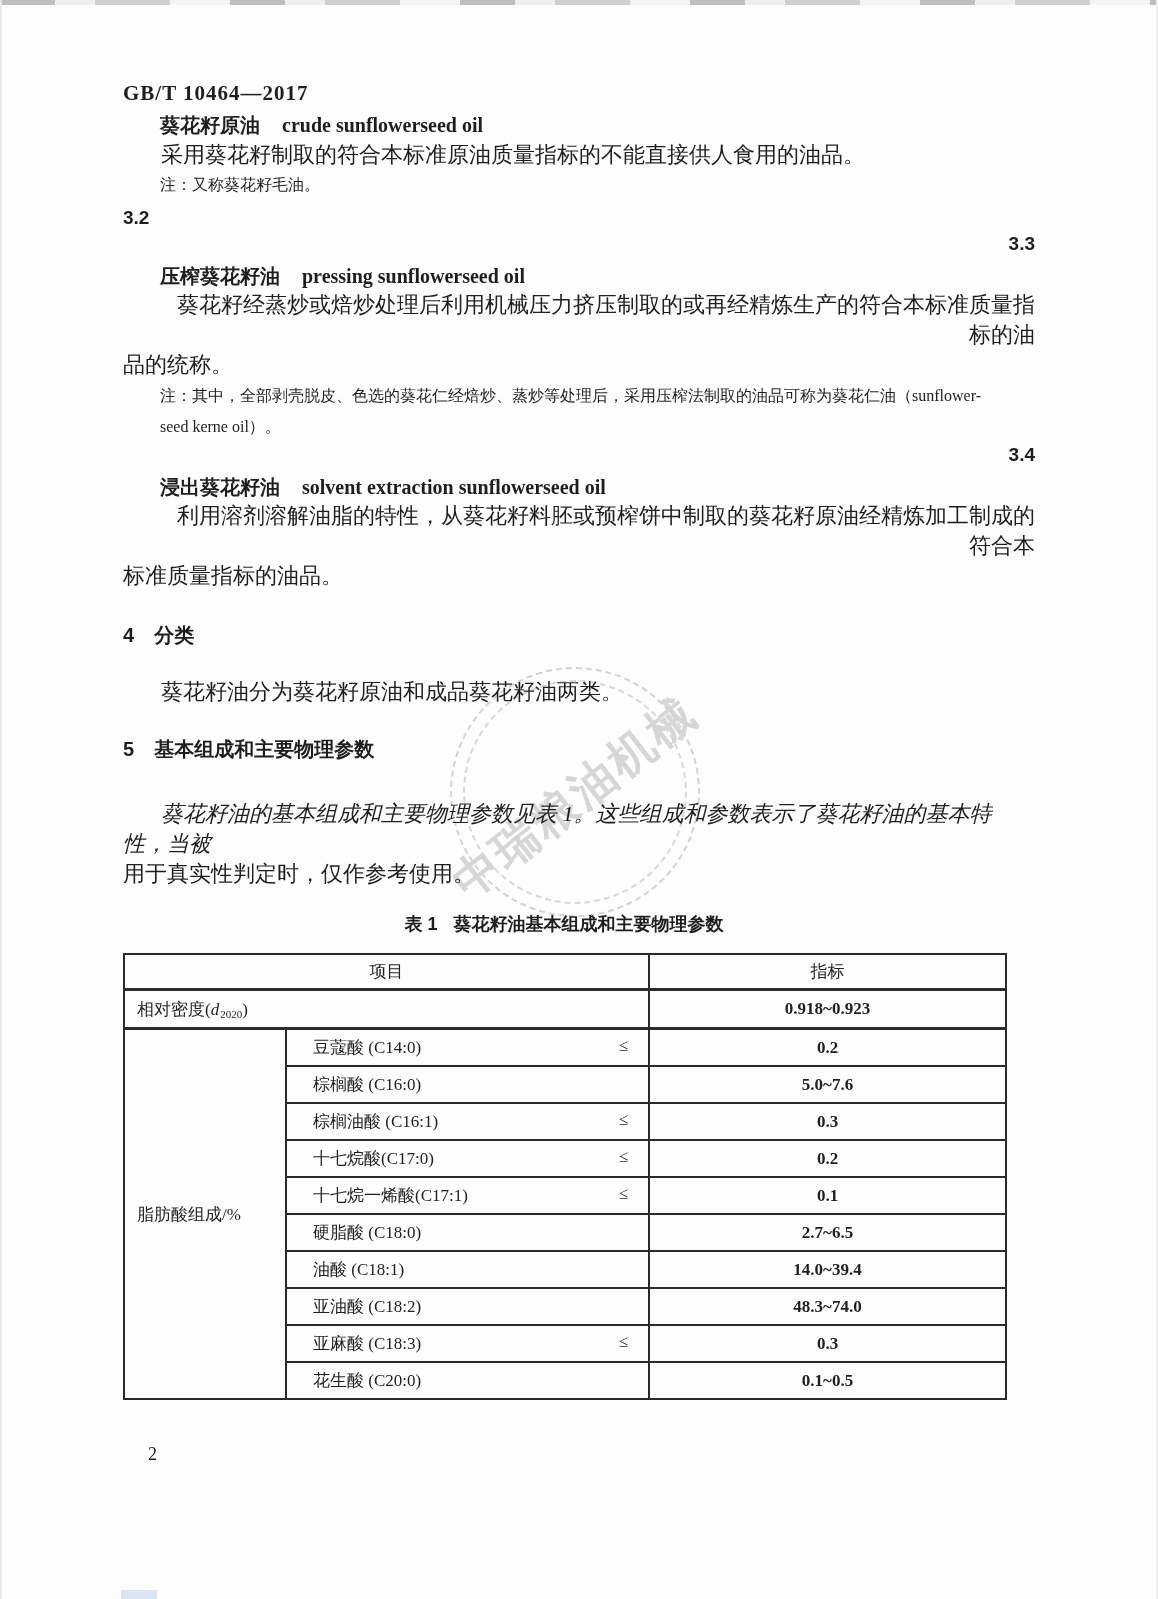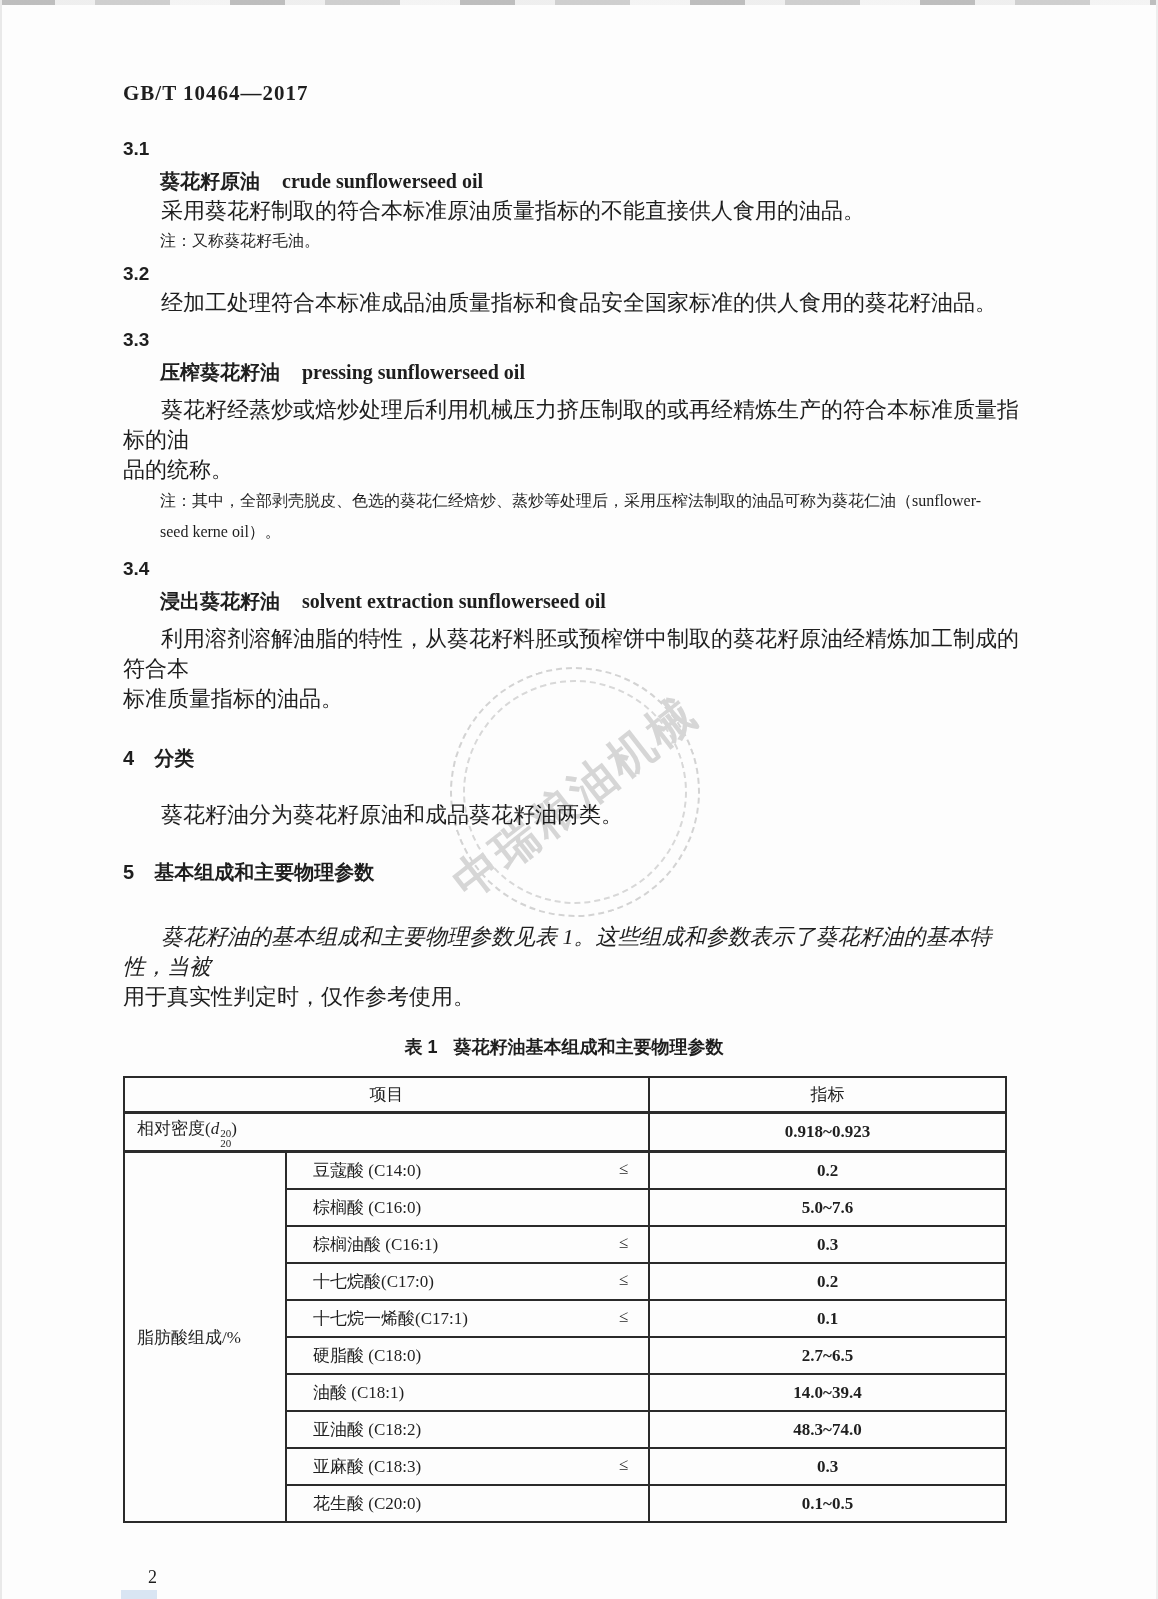--- a/index.html
+++ b/index.html
@@ -32,21 +32,21 @@
     text-align:center;transform:rotate(-38deg);
     font-family:"Liberation Sans","DejaVu Sans",sans-serif;
     font-size:46px;font-weight:bold;color:#d6d6d6;letter-spacing:3px;white-space:nowrap;
   }
 
   .content{position:absolute;left:123px;top:0;width:912px;z-index:1;}
 
   .doc-number{margin-top:80px;font-size:21px;font-weight:bold;letter-spacing:1px;line-height:26px;}
 
   .sec-num{font-family:"Liberation Sans","DejaVu Sans",sans-serif;font-size:19px;font-weight:bold;line-height:26px;}
-  .mt30{margin-top:30px;}.mt6{margin-top:6px;}.mt1{margin-top:1px;}.mt0{margin-top:9px;}
+  .mt30{margin-top:30px;}.mt6{margin-top:6px;}.mt1{margin-top:1px;}.mt0{margin-top:0;text-align:right;}
 
   .term{margin-top:5px;padding-left:37px;font-size:20px;font-weight:bold;line-height:28px;
         font-family:"Liberation Sans","DejaVu Sans",sans-serif;}
   .term .en{font-family:"Liberation Serif","DejaVu Serif",serif;margin-left:22px;}
 
   .bodyline{font-size:22px;line-height:30px;}
   .ind{text-indent:38px;}
 
   .note{font-size:16px;line-height:28px;padding-left:37px;}
   .note2{font-size:16px;line-height:31px;padding-left:67px;text-indent:-30px;}
@@ -65,21 +65,21 @@
            font-size:17px;color:#1f1f1f;}
   table.t1 td,table.t1 th{border:2px solid #2b2b2b;font-weight:normal;padding:0;}
   table.t1 tr.thr th{height:33px;border-bottom:3px solid #2b2b2b;text-align:center;}
   table.t1 tr.density td{height:36px;border-bottom:3px solid #2b2b2b;}
   table.t1 td.dl{padding-left:12px;text-align:left;}
   table.t1 td.group{text-align:left;padding-left:12px;}
   table.t1 td.acid{height:35px;text-align:left;}
   table.t1 td.acid .cellflex{display:flex;align-items:flex-start;justify-content:space-between;padding-left:26px;padding-right:20px;}
   table.t1 td.val{text-align:center;font-weight:bold;}
   .ditalic{font-style:italic;}
-  .supsub{display:inline-flex;flex-direction:column;font-size:11px;line-height:10px;vertical-align:-3px;margin-left:1px;justify-content:center;}
+  .supsub{display:inline-flex;flex-direction:row;font-size:11px;line-height:10px;vertical-align:-3px;margin-left:1px;justify-content:center;}
   .supsub span{display:block;text-align:left;}
 
   .page-num{margin-top:42px;padding-left:25px;font-size:18px;line-height:24px;}
 
   .corner-blue{position:absolute;left:121px;top:1590px;width:36px;height:9px;background:#d9e5f3;z-index:2;}
 </style>
 </head>
 <body>
 
 <div class="page">
@@ -90,29 +90,27 @@
   <div class="watermark">
     <div class="wm-ring-outer"></div>
     <div class="wm-ring-inner"></div>
     <div class="wm-text">中瑞粮油机械</div>
   </div>
 
   <div class="content">
 
     <div class="doc-number">GB/T 10464—2017</div>
 
-    <div class="sec-num mt30">3.1</div>
     <div class="term">
       <span>葵花籽原油</span><span class="en">crude sunflowerseed oil</span>
     </div>
     <div class="bodyline ind mt1">采用葵花籽制取的符合本标准原油质量指标的不能直接供人食用的油品。</div>
     <div class="note mt1">注：又称葵花籽毛油。</div>
 
     <div class="sec-num mt6">3.2</div>
-    <div class="bodyline ind mt1">经加工处理符合本标准成品油质量指标和食品安全国家标准的供人食用的葵花籽油品。</div>
 
     <div class="sec-num mt0">3.3</div>
     <div class="term">
       <span>压榨葵花籽油</span><span class="en">pressing sunflowerseed oil</span>
     </div>
     <div class="bodyline ind mt0">葵花籽经蒸炒或焙炒处理后利用机械压力挤压制取的或再经精炼生产的符合本标准质量指标的油</div>
     <div class="bodyline">品的统称。</div>
     <div class="note2">注：其中，全部剥壳脱皮、色选的葵花仁经焙炒、蒸炒等处理后，采用压榨法制取的油品可称为葵花仁油（sunflower-</div>
     <div class="note2">seed kerne oil）。</div>
 

